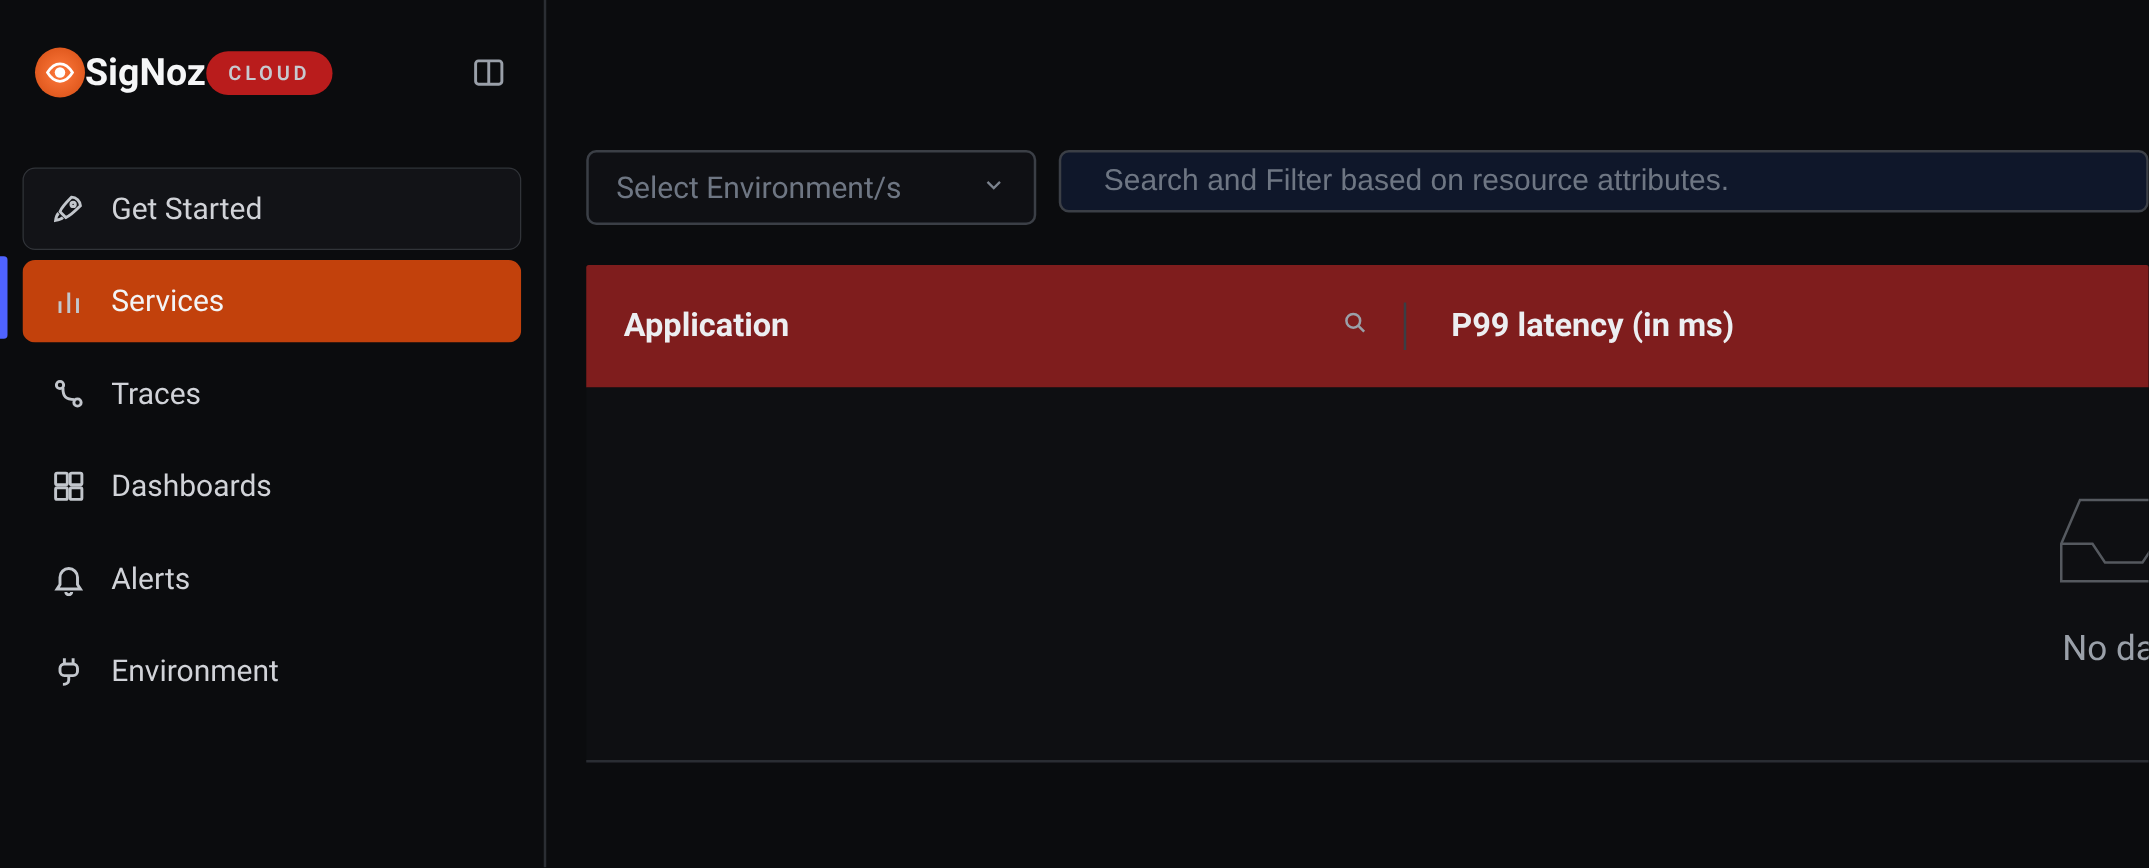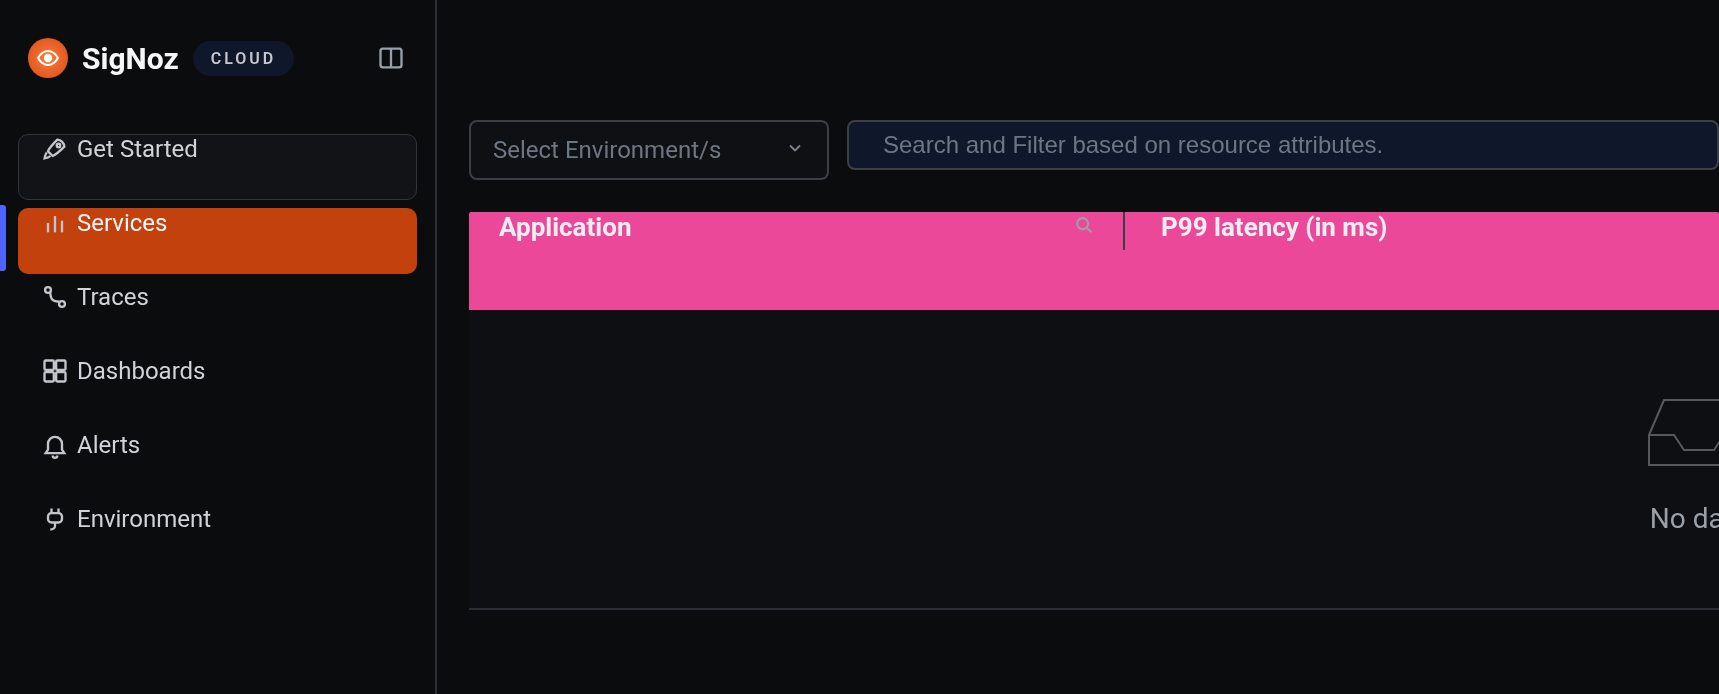--- a/index.html
+++ b/index.html
@@ -17,61 +17,60 @@
     height: 100%;
     border-right: 2px solid #2b2e33;
     display: flex;
     flex-direction: column;
     padding: 38px 18px 0 18px;
     position: relative;
   }
   .brand-row {
     display: flex;
     align-items: center;
-    gap: 14px;
     padding-left: 10px;
     margin-bottom: 56px;
   }
   .logo {
     width: 40px; height: 40px;
     border-radius: 50%;
     background: radial-gradient(circle at 50% 50%, #ff7a3d 0%, #e15a1f 70%, #c84a14 100%);
     display: flex; align-items: center; justify-content: center;
     color: #fff;
   }
   .logo svg { width: 24px; height: 24px; }
   .brand-name {
     font-size: 30px;
     font-weight: 700;
     color: #f5f6f7;
   }
   .badge {
-    background: #0f172a;
+    background: #b91c1c;
     color: #c7c9cf;
     font-size: 16px;
     letter-spacing: 3px;
     padding: 8px 18px;
     border-radius: 20px;
     font-weight: 600;
   }
   .collapse-btn {
     margin-left: auto;
     width: 40px; height: 40px;
     display: flex; align-items: center; justify-content: center;
     color: #9aa0a9;
     cursor: pointer;
     margin-right: 6px;
   }
   .collapse-btn svg { width: 28px; height: 28px; stroke: currentColor; }
 
   .nav { display: flex; flex-direction: column; gap: 8px; }
   .nav-item {
     display: flex;
-    align-items: flex-start;
-    gap: 8px;
+    align-items: center;
+    gap: 20px;
     padding: 0 22px;
     height: 66px;
     border: 1px solid transparent;
     border-radius: 10px;
     font-size: 24px;
     color: #d1d3d8;
     cursor: pointer;
     position: relative;
   }
   .nav-item.outlined {
@@ -149,23 +148,23 @@
     font-size: 24px;
     width: 100%;
   }
   .search-box input::placeholder { color: #6e7683; }
 
   .table-wrap {
     width: 100%;
   }
   .thead {
     display: flex;
-    align-items: flex-start;
+    align-items: center;
     height: 98px;
-    background: #ec4899;
+    background: #7f1d1d;
     border-radius: 2px 2px 0 0;
     margin-top: 31px;
   }
   .th {
     display: flex;
     align-items: center;
     color: #eceef1;
     font-size: 26px;
     font-weight: 700;
     position: relative;

